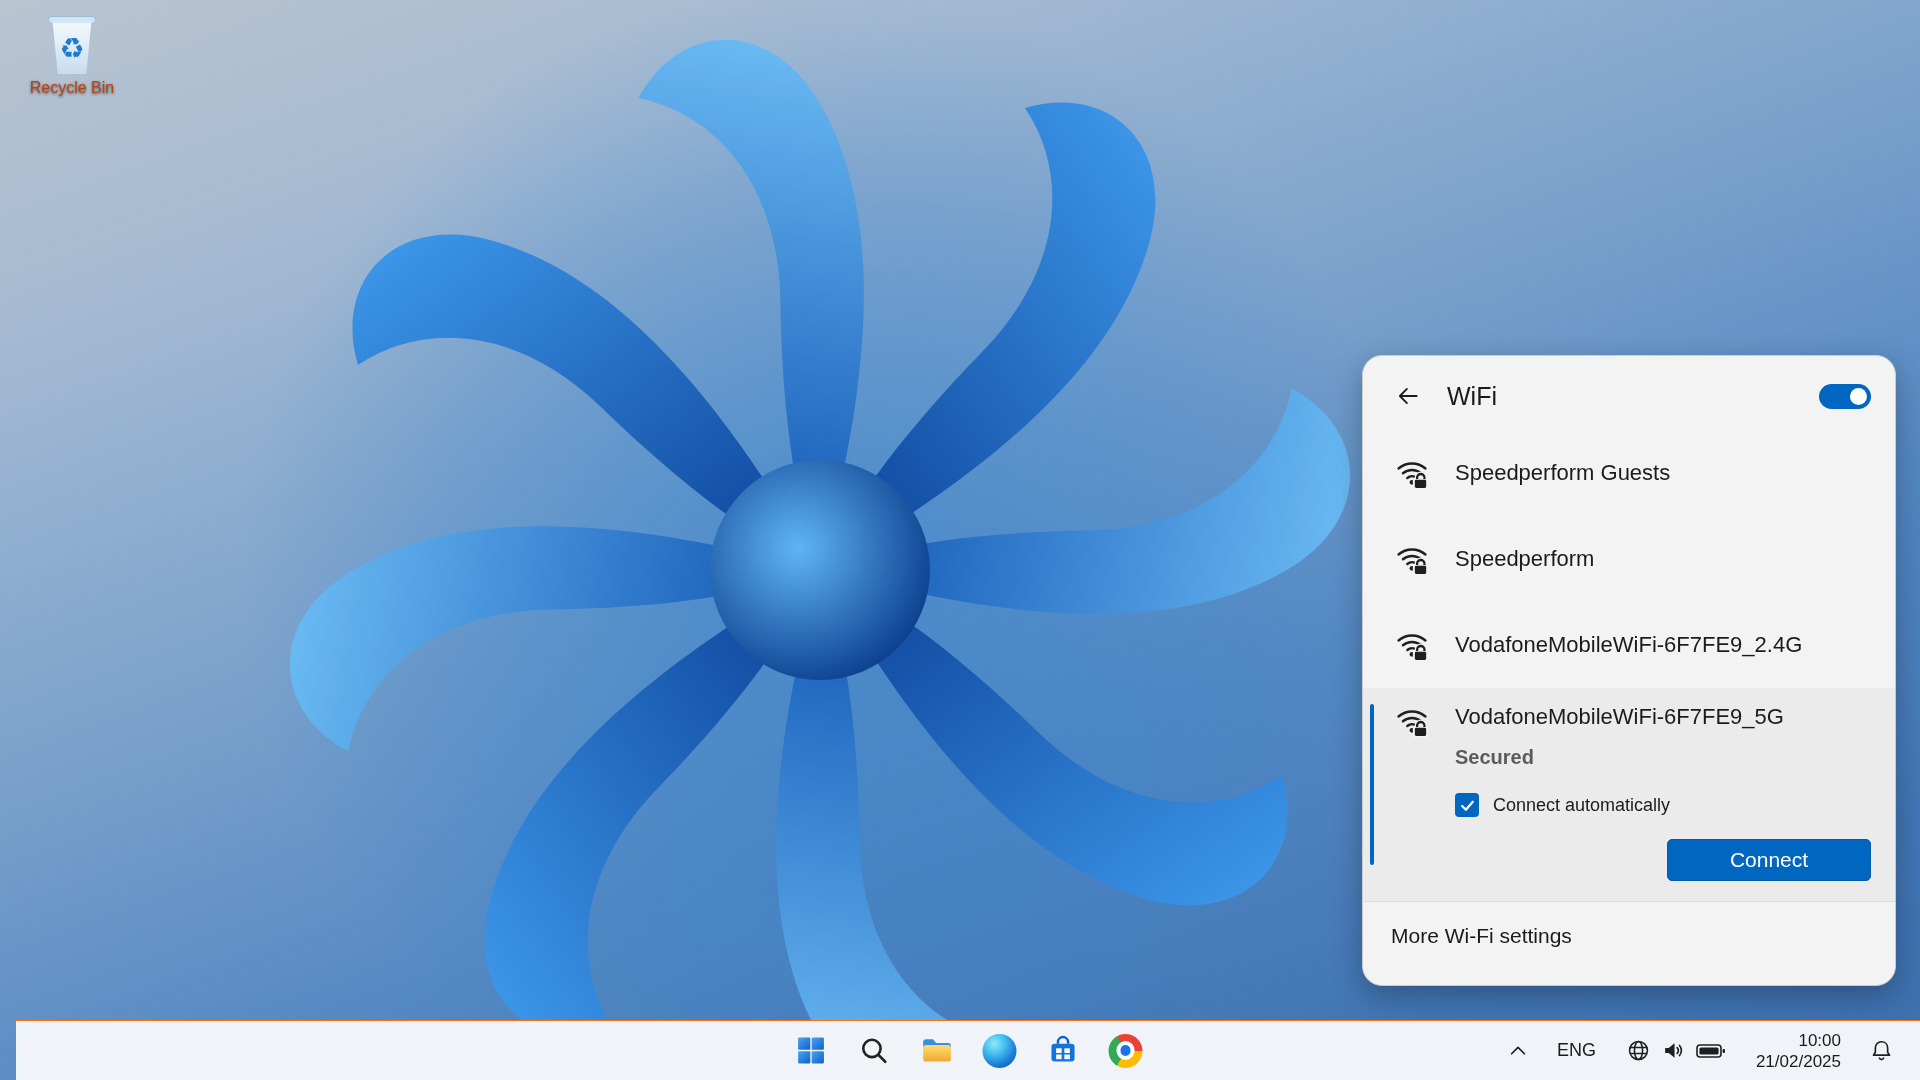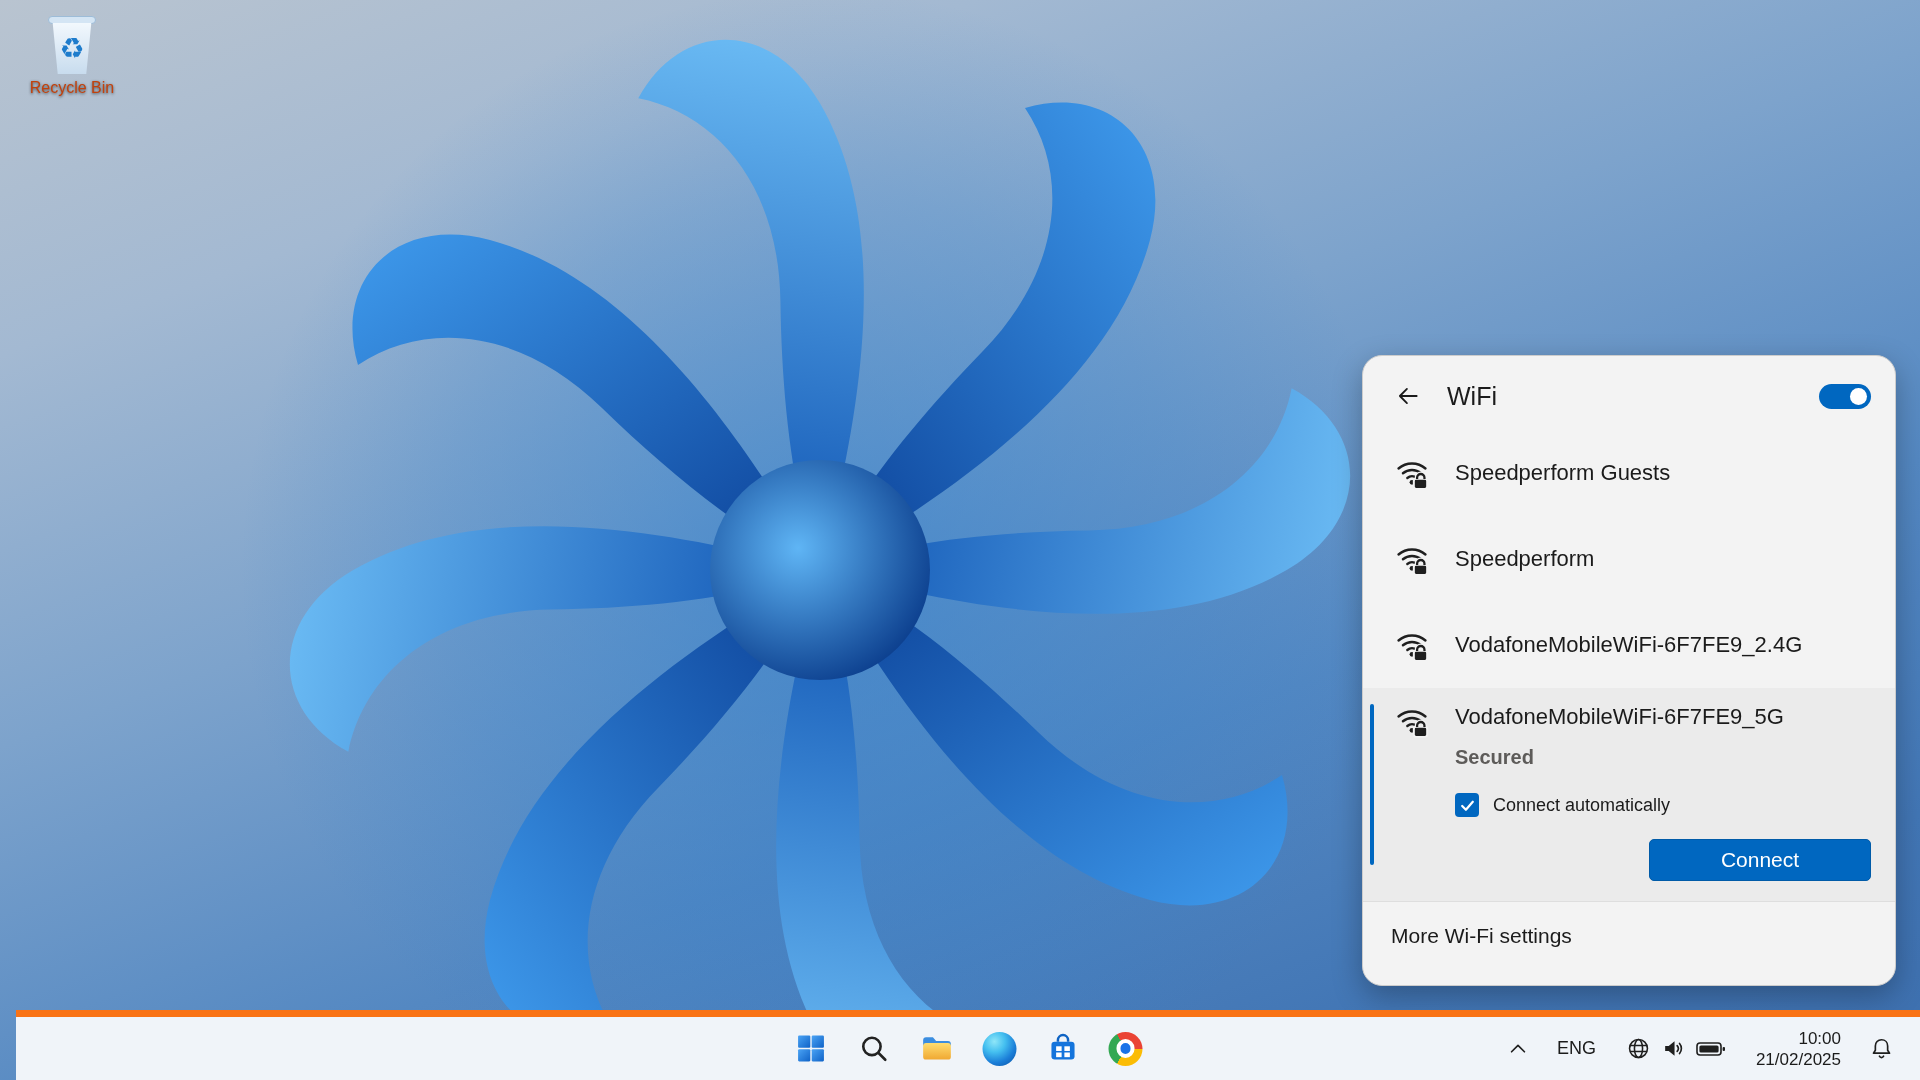--- a/index.html
+++ b/index.html
@@ -36,27 +36,27 @@
   .network-row { display:flex; align-items:center; gap:26px; padding:0 24px 0 32px; height:86px; cursor:pointer; }
   .net-name { font-size:22px; }
 
   .network-expanded { position:relative; background:#ebebeb; padding:16px 24px 20px 32px; cursor:default; }
   .accent-bar { position:absolute; left:7px; top:16px; bottom:36px; width:4px; border-radius:2px; background:#0067c0; }
   .expanded-top { display:flex; align-items:flex-start; gap:26px; cursor:pointer; }
   .net-status { font-size:20px; color:#5d5b59; margin-top:16px;font-weight:bold; }
   .checkbox-row { display:flex; align-items:center; gap:14px; margin:24px 0 22px 60px; font-size:18px; cursor:pointer; }
   .checkbox { width:24px; height:24px; border-radius:4px; background:#0067c0; display:flex; align-items:center; justify-content:center; flex:none; }
   .connect-row { display:flex; justify-content:flex-end; }
-  .connect-btn { width:222px; height:42px; background:#0067c0; border:1px solid #005ba8; border-radius:5px; color:#fff; font-size:21px; font-family:inherit; cursor:pointer; }
+  .connect-btn { width:204px; height:42px; background:#0067c0; border:1px solid #005ba8; border-radius:5px; color:#fff; font-size:21px; font-family:inherit; cursor:pointer; }
 
   .panel-divider { height:1px; background:#dedede; }
   .panel-footer { padding:22px 26px 37px 28px; font-size:21px; cursor:pointer; }
 
   
-  .taskbar { position:absolute; left:16px; right:0; bottom:0; height:70px; background:#f0f4f9; border-top:7px solid #f97316; z-index:6; }
+  .taskbar { position:absolute; left:16px; right:0; bottom:0; height:60px; background:#f0f4f9; border-top:1px solid #f97316; z-index:6; }
   .task-center { position:absolute; left:50%; top:0; bottom:0; transform:translateX(-50%); display:flex; align-items:center; gap:15px; }
   .task-btn { width:48px; height:48px; border:none; background:transparent; border-radius:7px; display:flex; align-items:center; justify-content:center; cursor:pointer; }
 
   .edge-circle { width:34px; height:34px; border-radius:50%; background:radial-gradient(circle at 35% 28%,#8fe6f8 0%,#45c0f0 32%,#1b7ed8 64%,#0a4f9e 100%); }
   .chrome-icon { width:34px; height:34px; border-radius:50%; position:relative; background:conic-gradient(from -30deg,#ea4335 0deg 120deg,#fbbc05 120deg 240deg,#34a853 240deg 360deg); }
   .chrome-inner { position:absolute; inset:23%; background:#1a73e8; border:4px solid #fff; border-radius:50%; }
 
   .task-right { position:absolute; right:0; top:0; bottom:0; display:flex; align-items:center; gap:16px; padding-right:20px; }
   .tray-btn { border:none; background:transparent; border-radius:6px; padding:6px; display:flex; align-items:center; justify-content:center; cursor:pointer; }
   .tray-group { display:flex; align-items:center; gap:10px; padding:6px 8px; border-radius:6px; cursor:pointer; }

